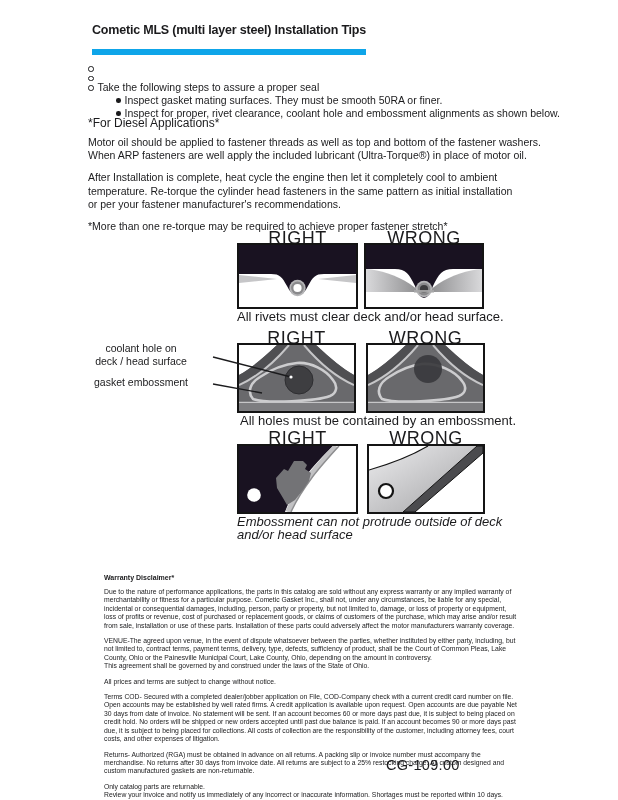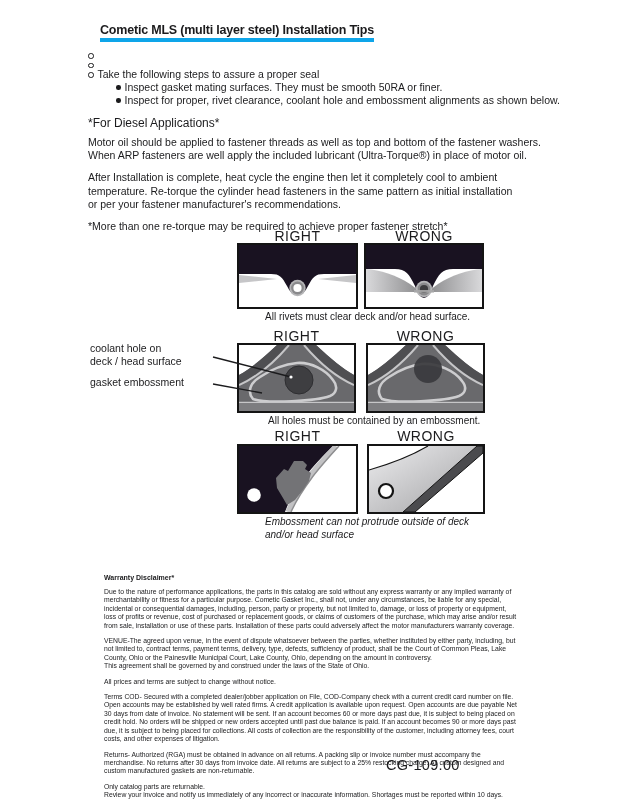--- a/index.html
+++ b/index.html
@@ -4,39 +4,39 @@
 <style>
   html,body{margin:0;padding:0;background:#ffffff;}
   .page{
     position:relative;width:618px;height:800px;background:#ffffff;overflow:hidden;
     font-family:"Liberation Sans", sans-serif;color:#1b1b1d;
   }
   
   .tips{position:absolute;left:88px;top:20px;width:510px;}
   .doc-title{
     display:inline-block;font-size:12.5px;font-weight:bold;letter-spacing:-0.2px;
-    border-bottom:4px solid #0ea5e9;padding-bottom:1px;margin:0 0 7px 12px;
+    border-bottom:6px solid #0ea5e9;padding-bottom:12px;margin:0 0 7px 4px;
   }
   .bullet-line{display:flex;align-items:flex-start;line-height:13px;font-size:10.5px;white-space:nowrap;}
   .o-bullet{flex:0 0 auto;width:3.5px;height:3.5px;border:1px solid #1b1b1d;border-radius:50%;margin:4px 4px 0 0;}
   .f-bullet{flex:0 0 auto;width:4.5px;height:4.5px;background:#1b1b1d;border-radius:50%;margin:4px 4px 0 0;}
   .sub{margin-left:28px;}
   
   .diesel{position:absolute;left:88px;top:116px;width:462px;}
   .diesel h2{font-size:12px;font-weight:normal;margin:0 0 6px 0;}
   .diesel p{font-size:10.5px;line-height:13.2px;margin:0 0 9px 0;white-space:pre-line;}
   
   .figures{position:absolute;left:0;top:0;width:618px;height:560px;}
-  .fig-label{position:absolute;font-size:14px;letter-spacing:0.5px;text-align:center;}
+  .fig-label{position:absolute;font-size:18px;letter-spacing:0.5px;text-align:center;}
   .fig-box{
     position:absolute;box-sizing:border-box;border:2px solid #141414;background:#fff;
   }
   .fig-box svg{display:block;width:100%;height:100%;}
-  .fig-caption{position:absolute;font-size:10px;line-height:12.5px;white-space:pre-line;margin-left:28px;}
-  .side-labels{position:absolute;left:90px;top:342px;width:122px;text-align:left;font-size:10.5px;line-height:12.5px;}
+  .fig-caption{position:absolute;font-size:13px;line-height:12.5px;white-space:pre-line;}
+  .side-labels{position:absolute;left:80px;top:342px;width:122px;text-align:center;font-size:10.5px;line-height:12.5px;}
   .side-labels .gap{margin-top:9px;}
   .ptr-overlay{position:absolute;left:205px;top:350px;width:170px;height:50px;z-index:5;pointer-events:none;}
   
   .legal{position:absolute;left:104px;top:574px;width:413px;}
   .legal h3{font-size:7px;font-weight:bold;margin:0 0 7px 0;}
   .legal div{font-size:6.8px;line-height:8.4px;margin:0 0 7px 0;white-space:pre-line;}
   
   .page-num{position:absolute;left:386px;top:757px;font-size:14.5px;letter-spacing:0.3px;}
 </style>
 </head>

